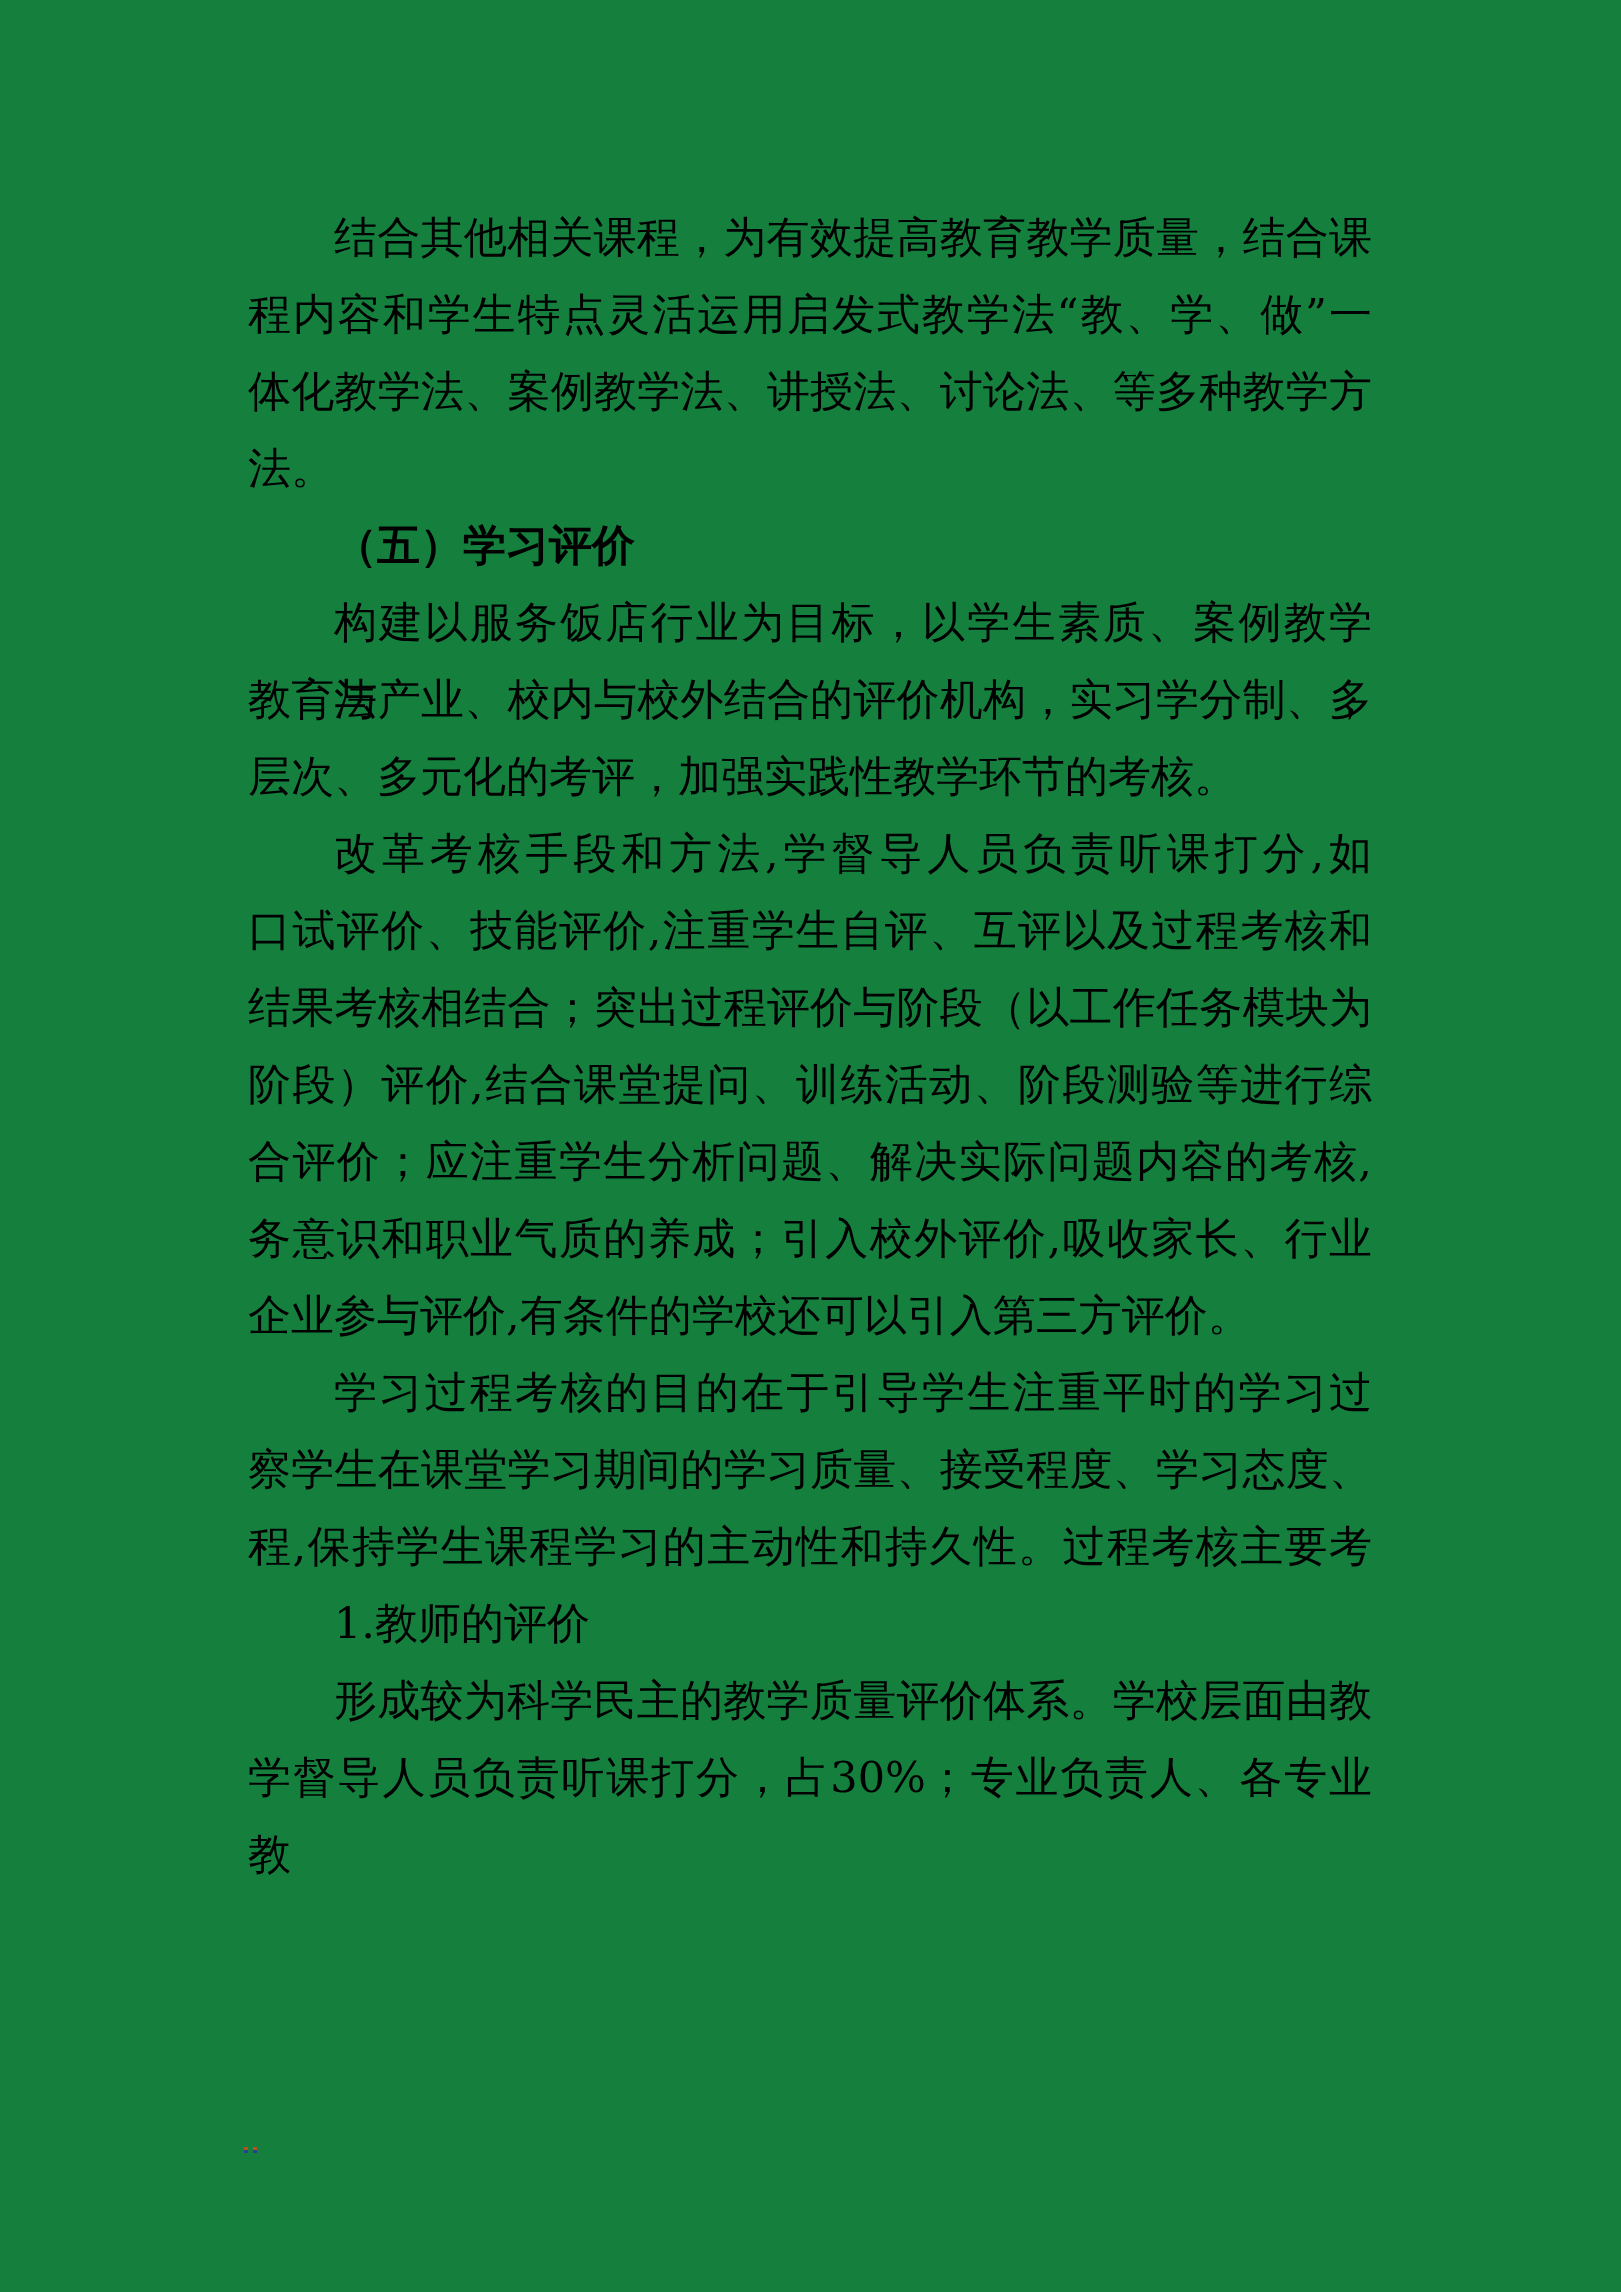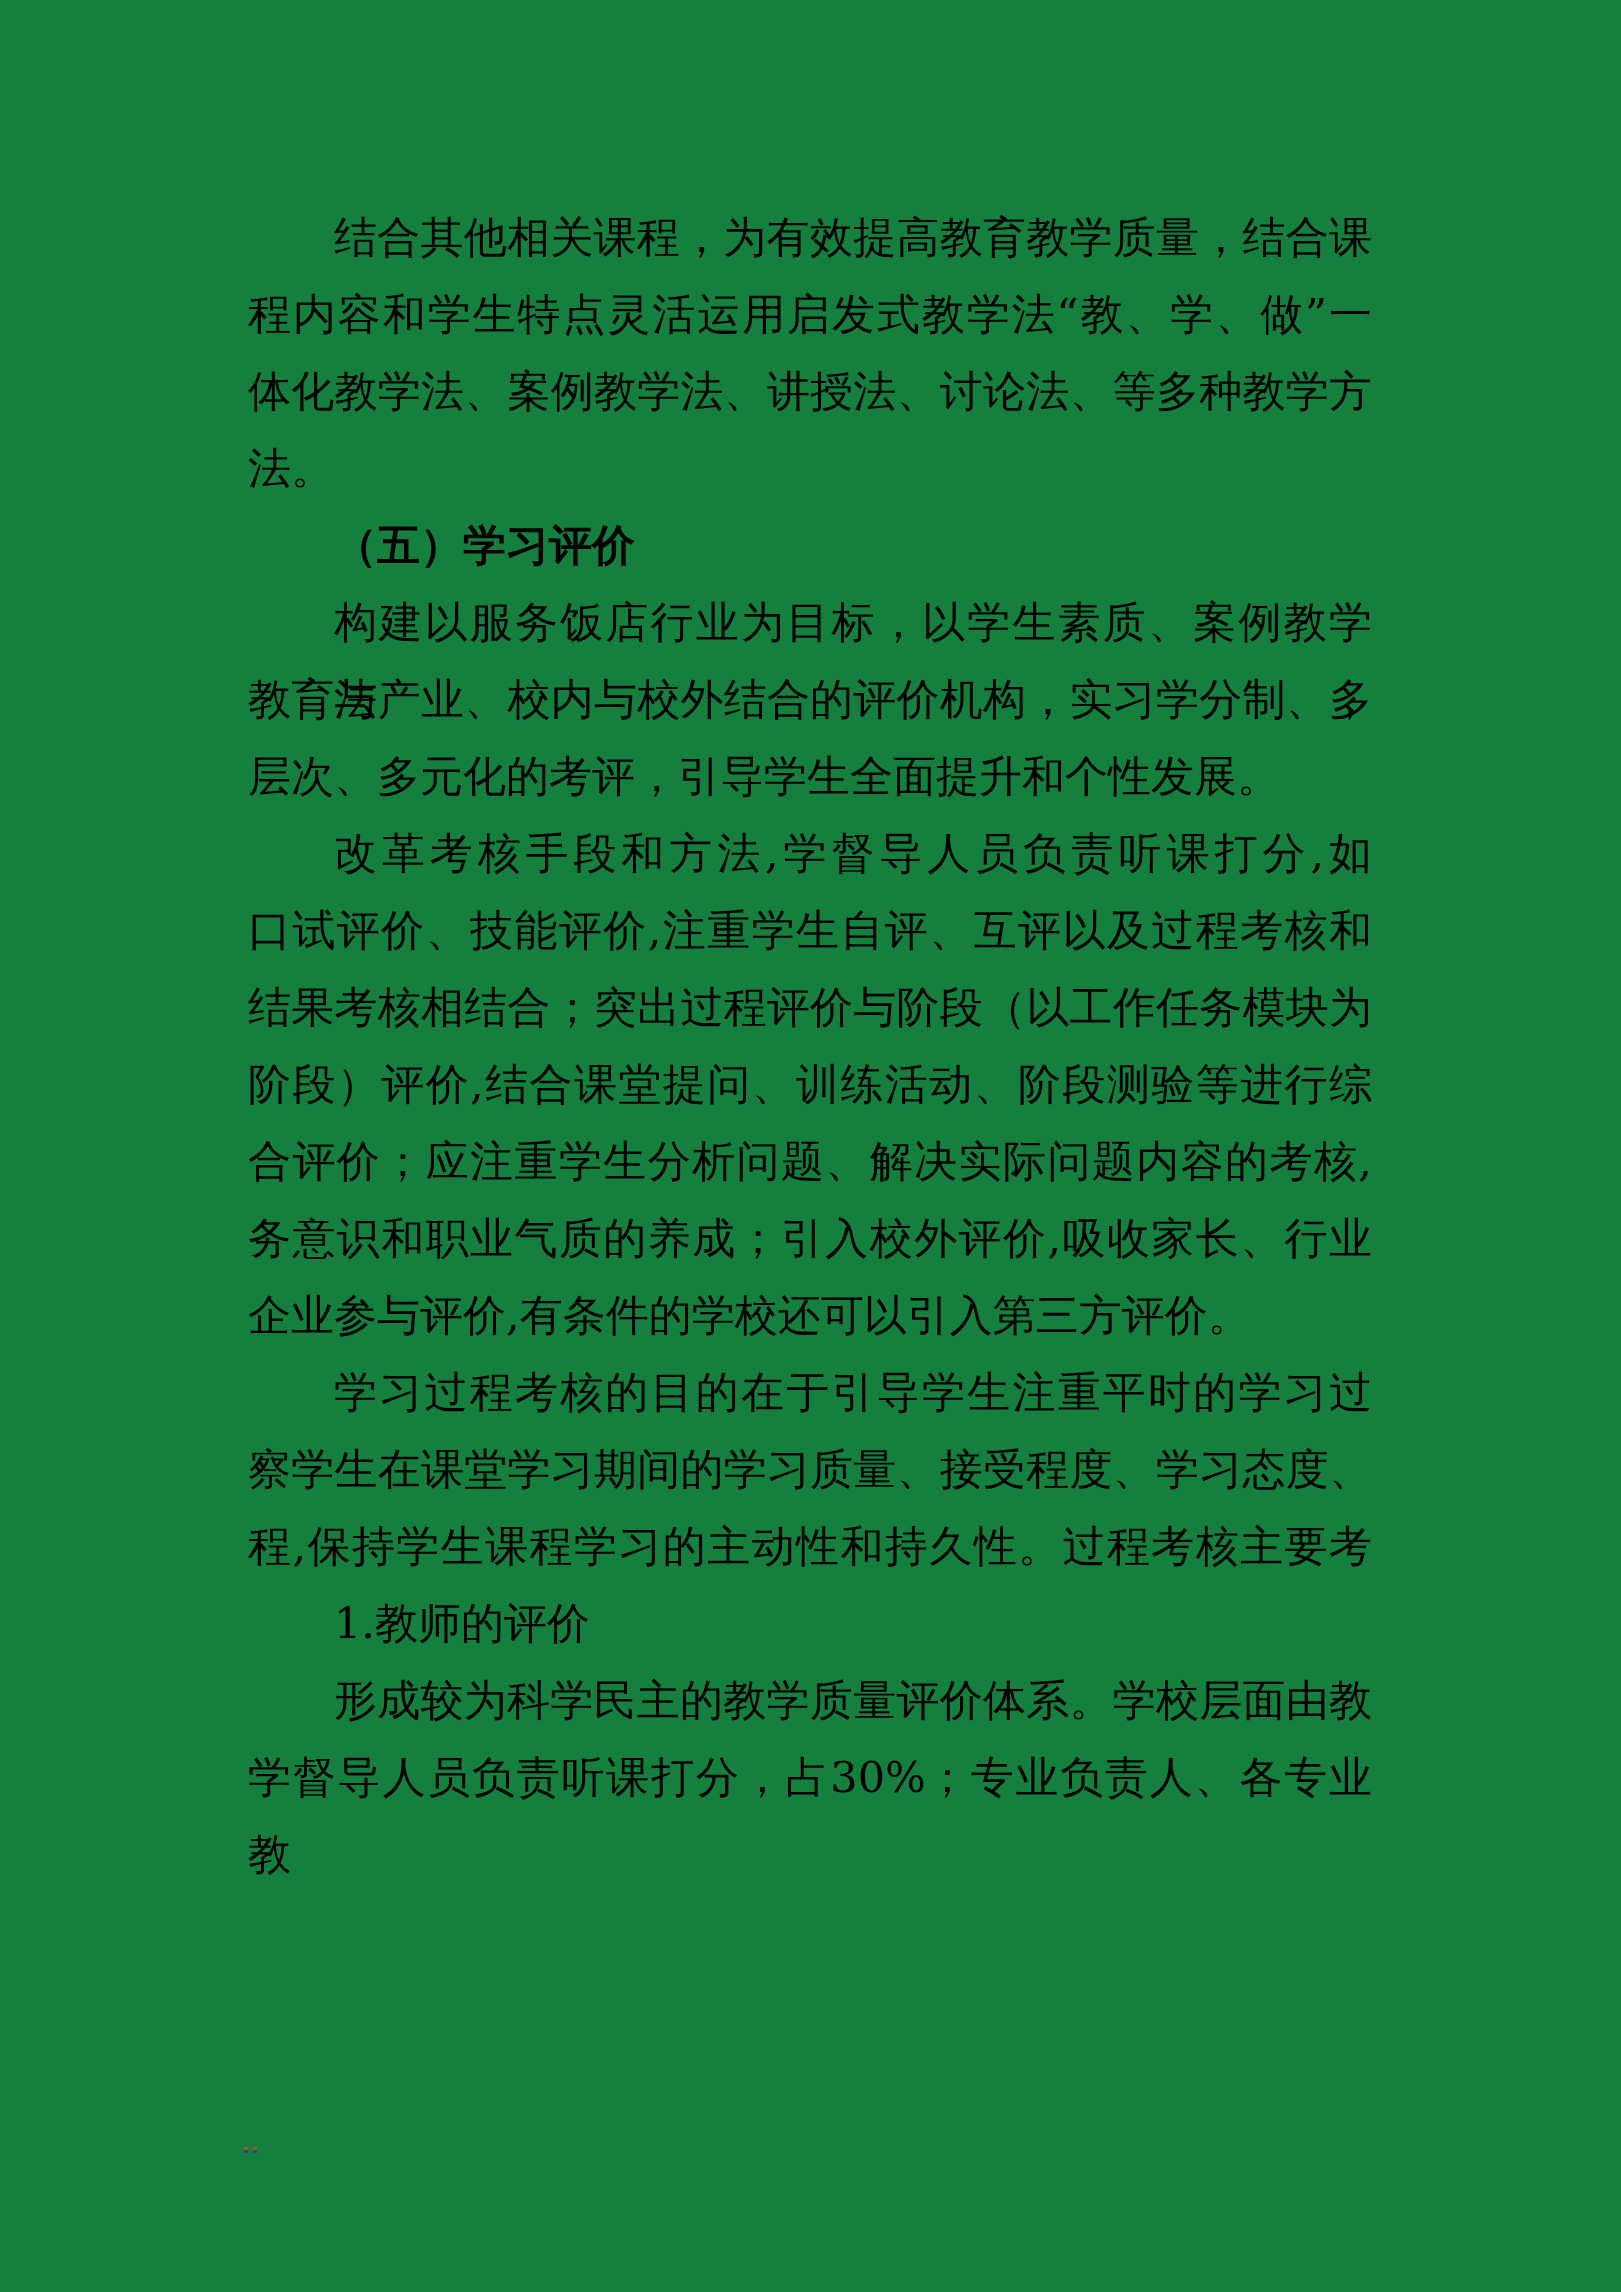--- a/index.html
+++ b/index.html
@@ -62,21 +62,21 @@
 
 <div class="page">
   <div class="content">
       <div class="line justify indent">结合其他相关课程，为有效提高教育教学质量，结合课</div>
       <div class="line justify">程内容和学生特点灵活运用启发式教学法“教、学、做”一</div>
       <div class="line justify">体化教学法、案例教学法、讲授法、讨论法、等多种教学方</div>
       <div class="line left">法。</div>
       <div class="line left indent bold">（五）学习评价</div>
       <div class="line justify indent">构建以服务饭店行业为目标，以学生素质、案例教学法，</div>
       <div class="line justify">教育与产业、校内与校外结合的评价机构，实习学分制、多</div>
-      <div class="line left">层次、多元化的考评，引导学生全面提升和个性发展。</div>
+      <div class="line left">层次、多元化的考评，加强实践性教学环节的考核。</div>
       <div class="line justify indent">改革考核手段和方法,学督导人员负责听课打分,如</div>
       <div class="line justify">口试评价、技能评价,注重学生自评、互评以及过程考核和</div>
       <div class="line justify">结果考核相结合；突出过程评价与阶段（以工作任务模块为</div>
       <div class="line justify">阶段）评价,结合课堂提问、训练活动、阶段测验等进行综</div>
       <div class="line justify">合评价；应注重学生分析问题、解决实际问题内容的考核,</div>
       <div class="line justify">务意识和职业气质的养成；引入校外评价,吸收家长、行业</div>
       <div class="line left">企业参与评价,有条件的学校还可以引入第三方评价。</div>
       <div class="line justify indent">学习过程考核的目的在于引导学生注重平时的学习过</div>
       <div class="line justify">察学生在课堂学习期间的学习质量、接受程度、学习态度、</div>
       <div class="line justify">程,保持学生课程学习的主动性和持久性。过程考核主要考</div>

